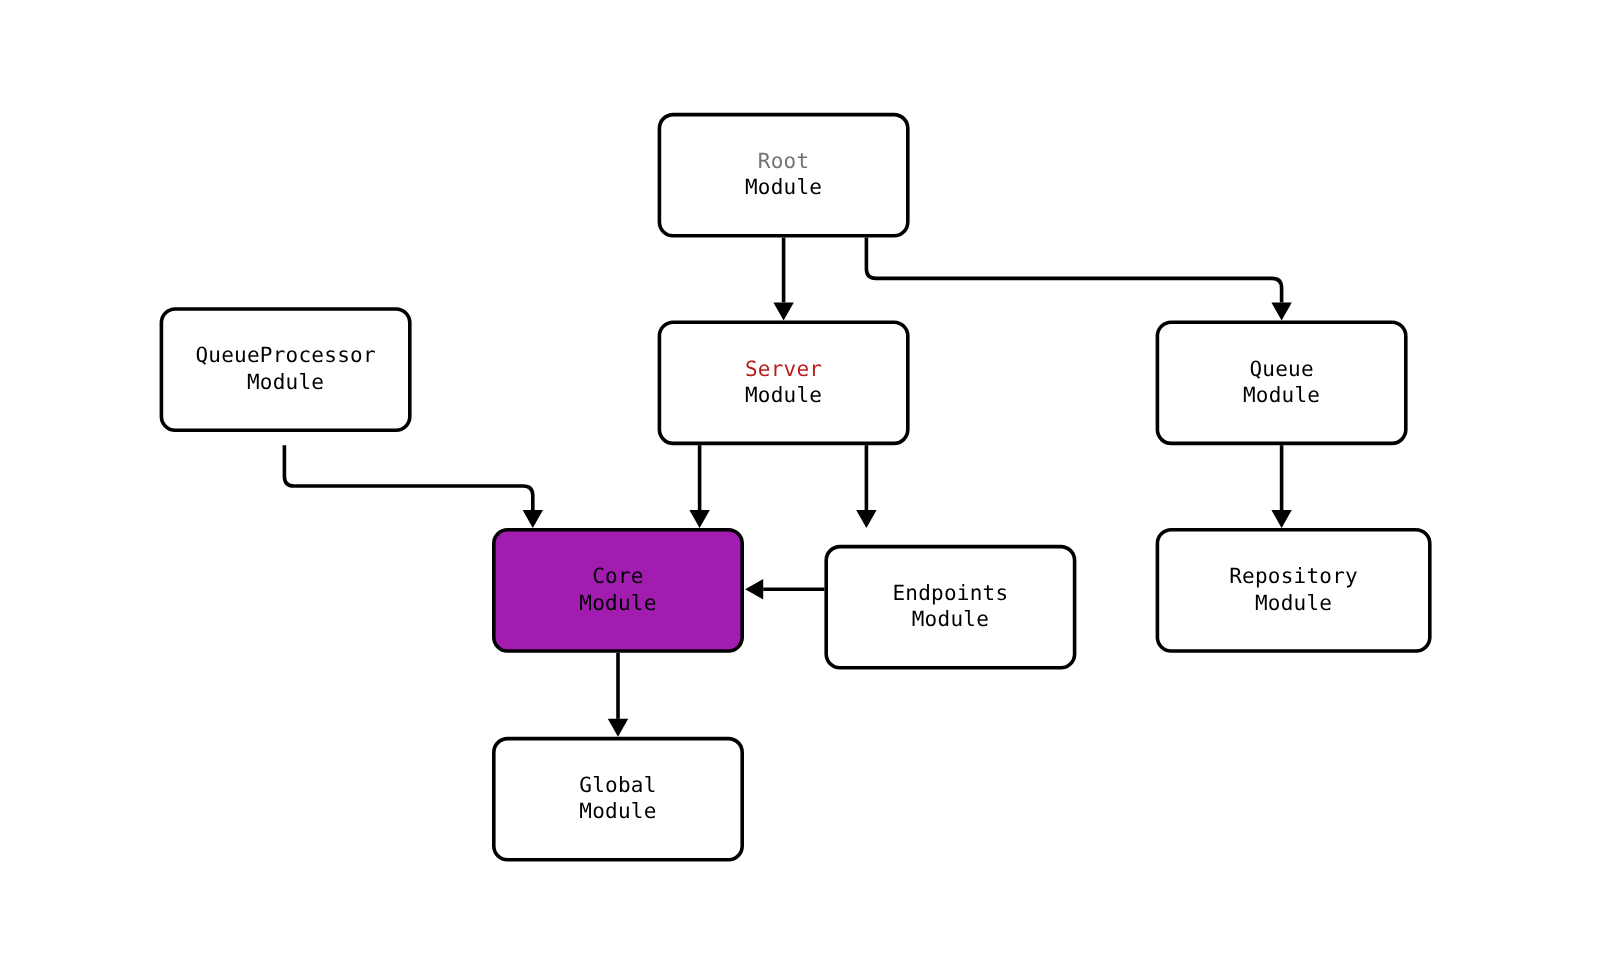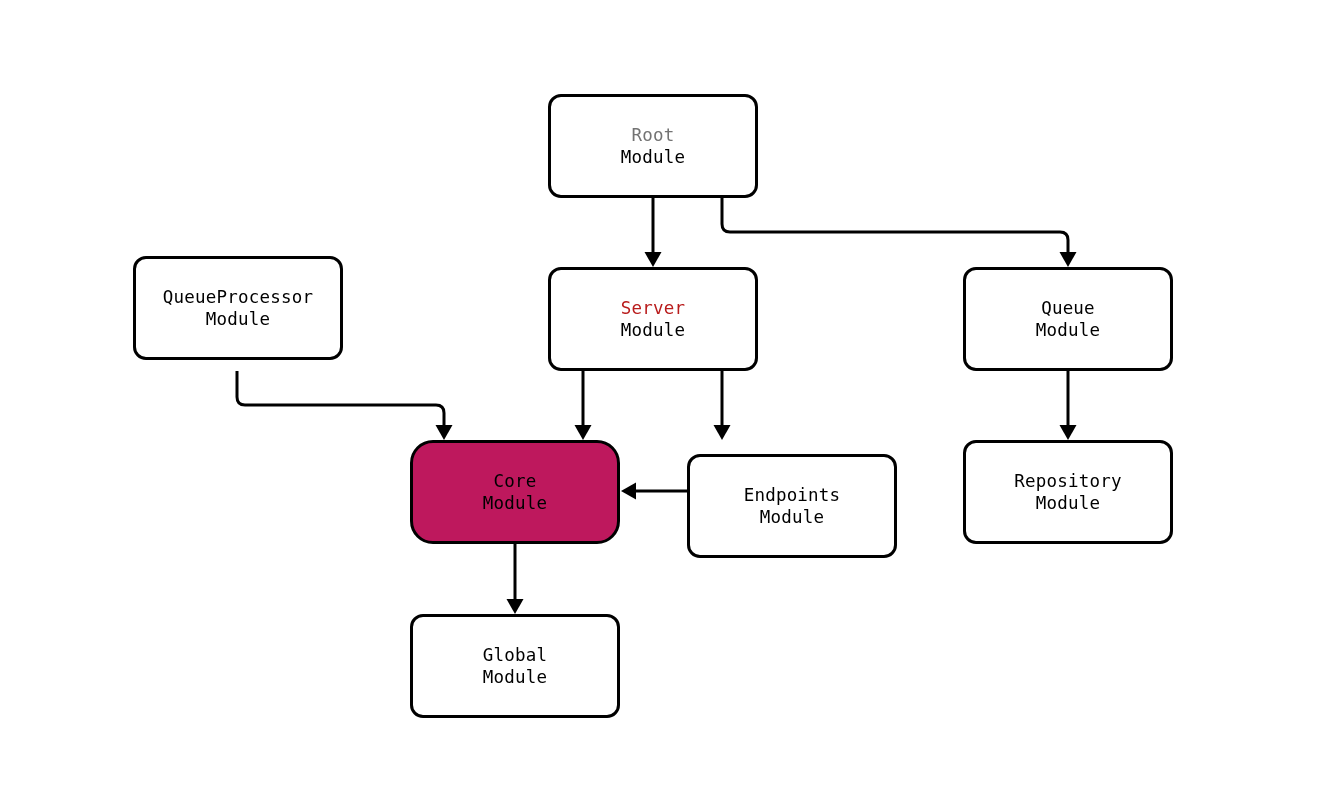--- a/index.html
+++ b/index.html
@@ -85,29 +85,29 @@
         <div class="node-line" style="color: rgb(0, 0, 0);">Module</div>
       </div>
       <div class="node" style="left: 548px; top: 267px; width: 210px; height: 104px; border-color: rgb(0, 0, 0); background: rgb(255, 255, 255); border-width: 3px; border-radius: 13px;">
         <div class="node-line" style="color: #b91c1c;">Server</div>
         <div class="node-line" style="color: rgb(0, 0, 0);">Module</div>
       </div>
       <div class="node" style="left: 963px; top: 267px; width: 210px; height: 104px; border-color: rgb(0, 0, 0); background: rgb(255, 255, 255); border-width: 3px; border-radius: 13px;">
         <div class="node-line" style="color: rgb(0, 0, 0);">Queue</div>
         <div class="node-line" style="color: rgb(0, 0, 0);">Module</div>
       </div>
-      <div class="node" style="left: 410px; top: 440px; width: 210px; height: 104px; border-color: rgb(0, 0, 0); background: #be185d; border-width: 3px; border-radius: 23px;">
+      <div class="node" style="left: 410px; top: 440px; width: 210px; height: 104px; border-color: rgb(0, 0, 0); background: #a21caf; border-width: 3px; border-radius: 13px;">
         <div class="node-line" style="color: rgb(0, 0, 0);">Core</div>
         <div class="node-line" style="color: rgb(0, 0, 0);">Module</div>
       </div>
       <div class="node" style="left: 687px; top: 440px; width: 210px; height: 104px; border-color: rgb(0, 0, 0); background: rgb(255, 255, 255); border-width: 3px; border-radius: 13px; margin-top: 14px;">
         <div class="node-line" style="color: rgb(0, 0, 0);">Endpoints</div>
         <div class="node-line" style="color: rgb(0, 0, 0);">Module</div>
       </div>
-      <div class="node" style="left: 963px; top: 440px; width: 210px; height: 104px; border-color: rgb(0, 0, 0); background: rgb(255, 255, 255); border-width: 3px; border-radius: 13px;">
+      <div class="node" style="left: 963px; top: 440px; width: 230px; height: 104px; border-color: rgb(0, 0, 0); background: rgb(255, 255, 255); border-width: 3px; border-radius: 13px;">
         <div class="node-line" style="color: rgb(0, 0, 0);">Repository</div>
         <div class="node-line" style="color: rgb(0, 0, 0);">Module</div>
       </div>
       <div class="node" style="left: 410px; top: 614px; width: 210px; height: 104px; border-color: rgb(0, 0, 0); background: rgb(255, 255, 255); border-width: 3px; border-radius: 13px;">
         <div class="node-line" style="color: rgb(0, 0, 0);">Global</div>
         <div class="node-line" style="color: rgb(0, 0, 0);">Module</div>
       </div>
     </div>
 
 </div>

